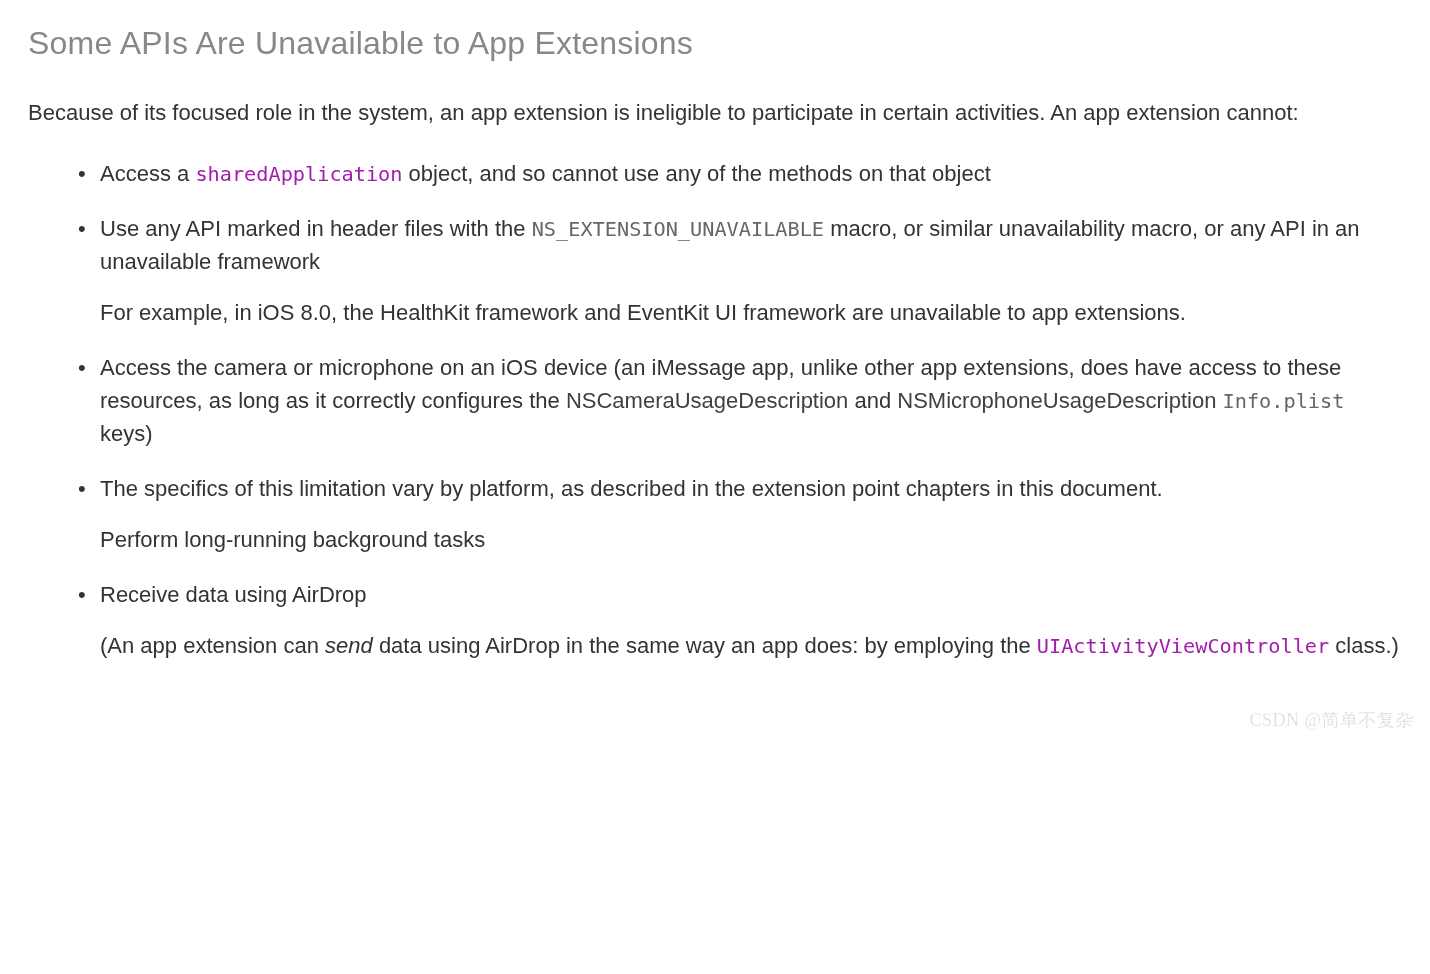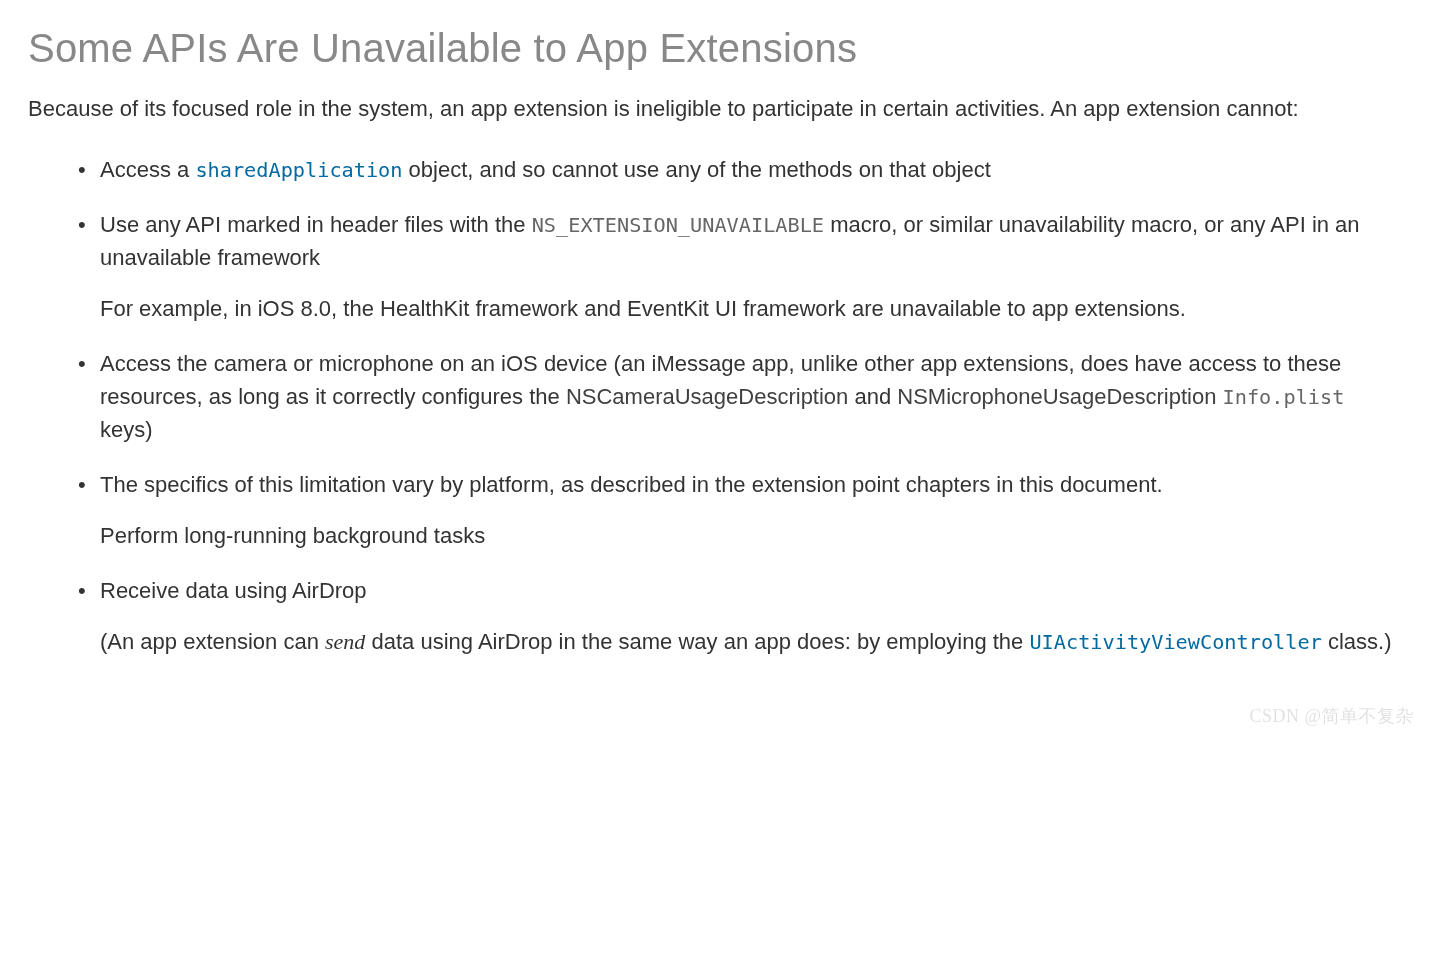--- a/index.html
+++ b/index.html
@@ -12,25 +12,25 @@
       font-size: 22px;
       line-height: 1.5;
       color: #333;
       background: #fff;
       padding: 24px 28px 60px 28px;
       width: 1430px;
       position: relative;
       -webkit-font-smoothing: antialiased;
     }
     h2.page-title {
-      font-size: 40px;
+      font-size: 32px;
       font-weight: 400;
       color: #888;
       letter-spacing: 0.2px;
-      margin-bottom: 20px;
+      margin-bottom: 34px;
       line-height: 1.2;
     }
     p.intro {
       margin-bottom: 28px;
     }
     ul.main-list {
       list-style: none;
       padding-left: 72px;
     }
     ul.main-list > li {
@@ -55,25 +55,24 @@
       color: #404040;
       text-decoration: none;
       cursor: pointer;
     }
     code {
       font-family: "SFMono-Regular", Menlo, Consolas, monospace;
       font-size: 0.92em;
       color: #666;
     }
     code.link {
-      color: #0369a1;
+      color: #a21caf;
     }
     em {
       font-style: italic;
-      font-family: Liberation Serif, serif;
     }
     .watermark {
       position: absolute;
       right: 16px;
       bottom: 10px;
       font-size: 18px;
       color: rgba(0,0,0,0.12);
       font-family: Liberation Serif, serif;
       letter-spacing: 0.5px;
       pointer-events: none;

